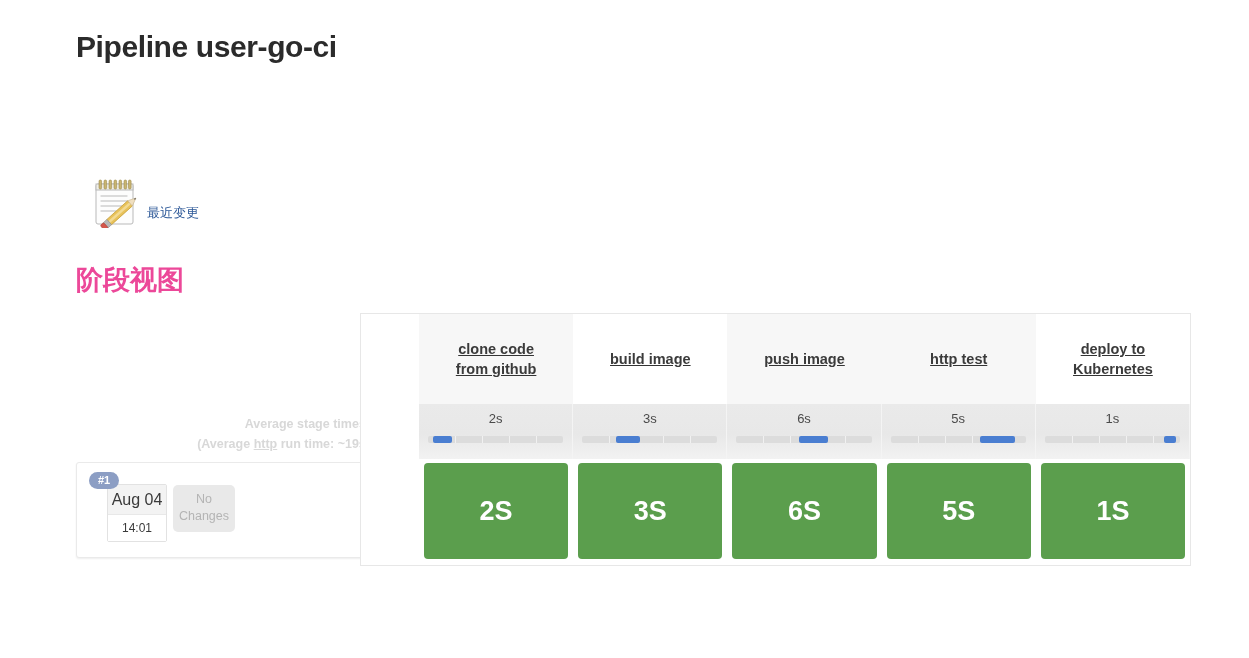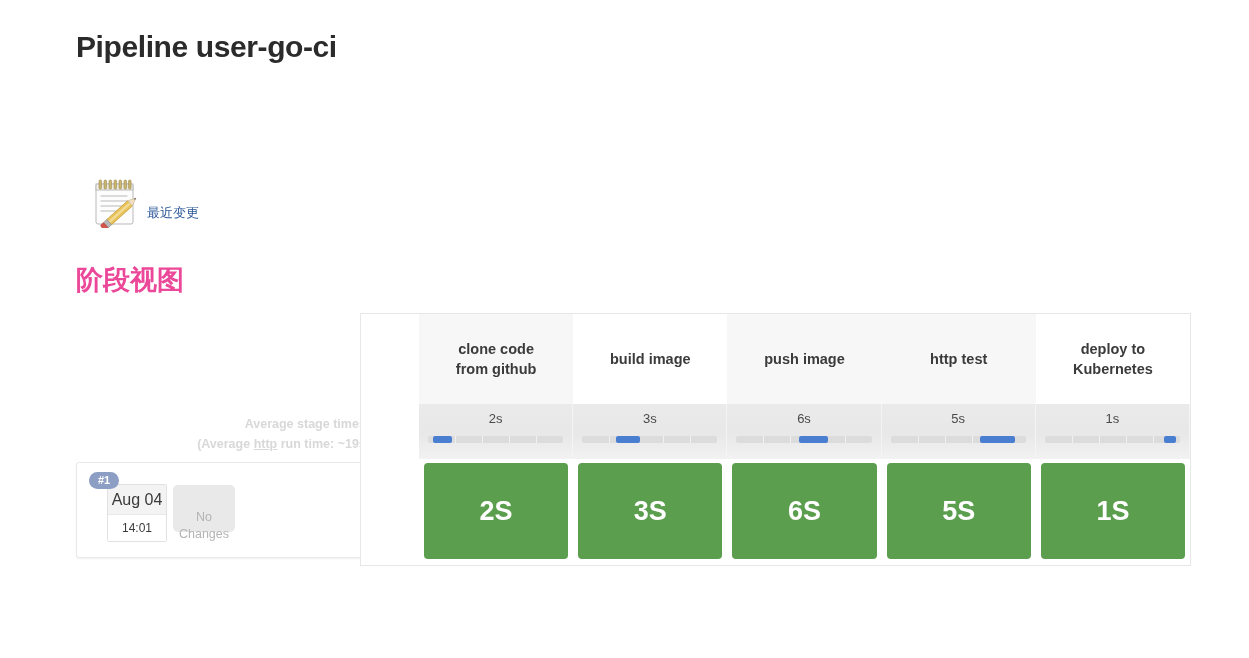--- a/index.html
+++ b/index.html
@@ -136,21 +136,21 @@
     left: 96px;
     top: 22px;
     width: 62px;
     height: 47px;
     background: #e9e9e9;
     border-radius: 5px;
     color: #b4b4b4;
     font-size: 12.5px;
     text-align: center;
     line-height: 17px;
-    padding-top: 24px;
+    padding-top: 6px;
     box-sizing: border-box;
     z-index: 1;
   }
 
   
   #stage-table {
     position: absolute;
     left: 360px;
     top: 313px;
     width: 831px;
@@ -159,21 +159,21 @@
     box-sizing: border-box;
   }
   #stage-table .gutter {
     width: 58px;
     min-width: 58px;
     background: #ffffff;
   }
   .row { display: flex; }
 
   
-  .row-head { height: 90px; }
+  .row-head { height: 90px; text-decoration: underline; }
   .row-head .cell {
     display: flex;
     align-items: center;
     justify-content: center;
     text-align: center;
     font-size: 14.5px;
     font-weight: bold;
     color: #3b3b3b;
     line-height: 20px;
     padding: 0 6px;

